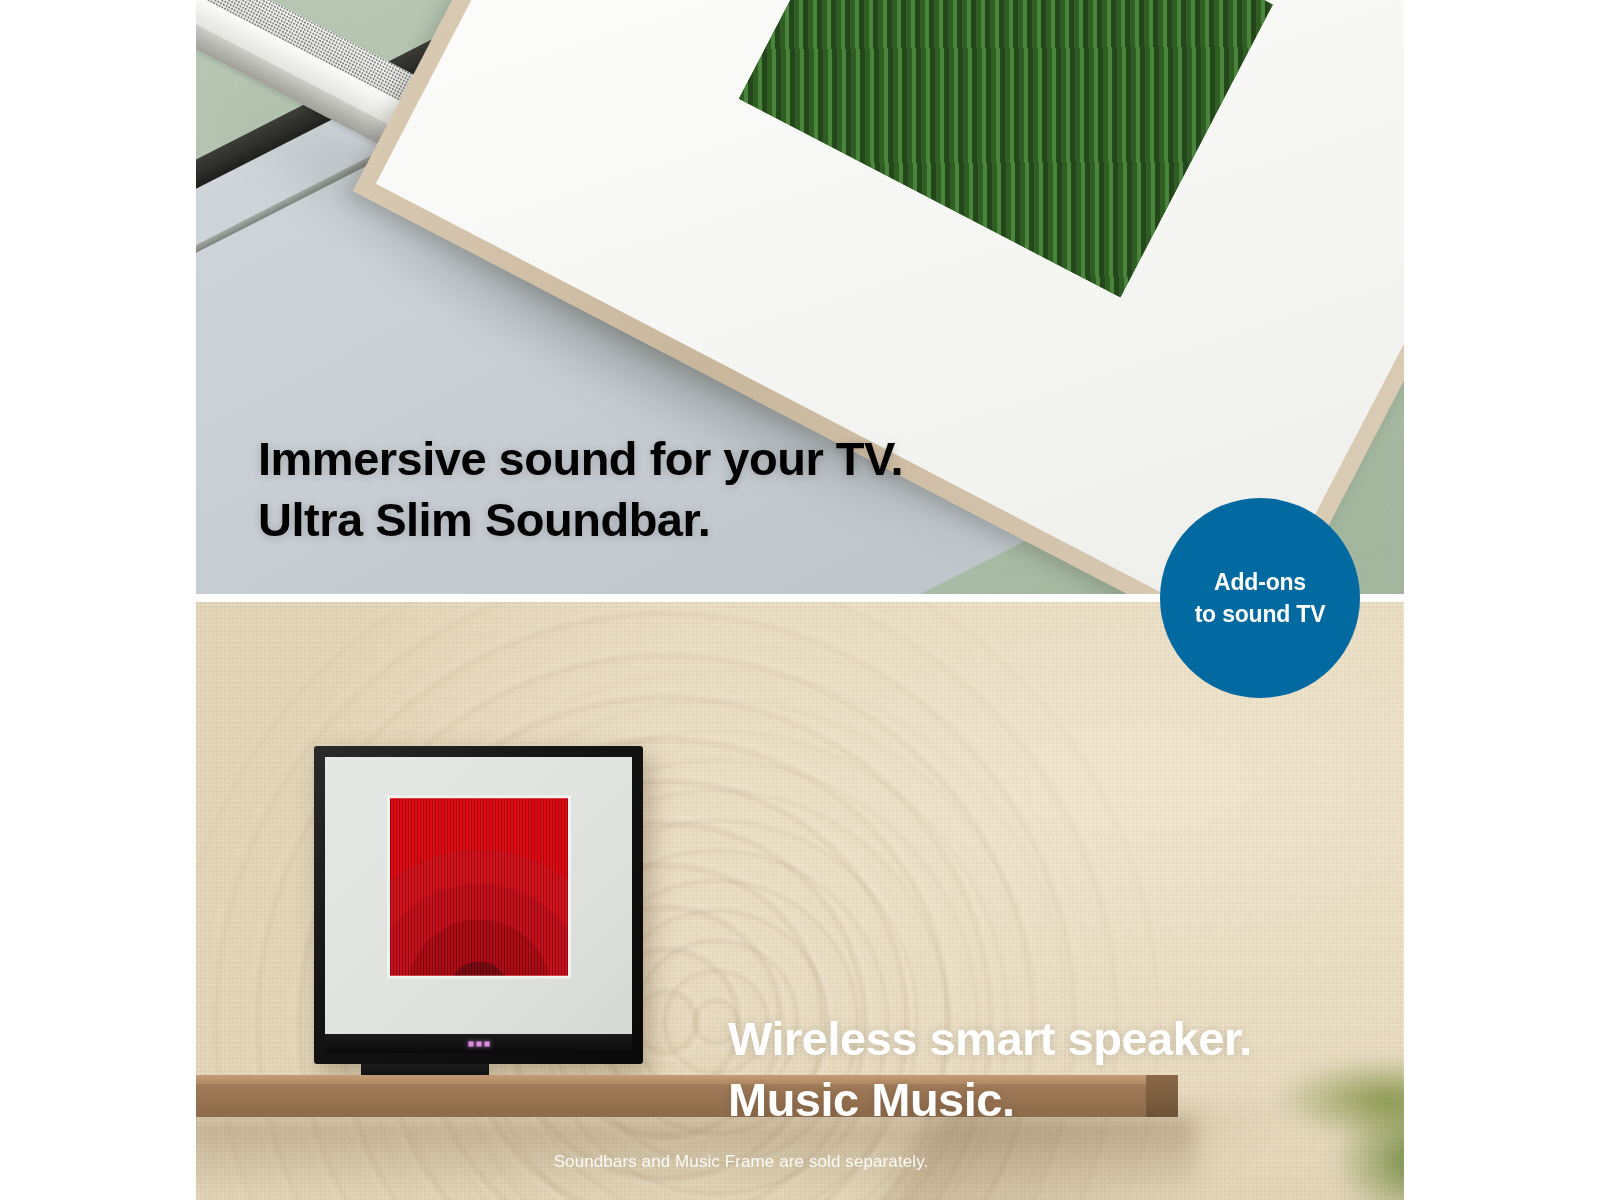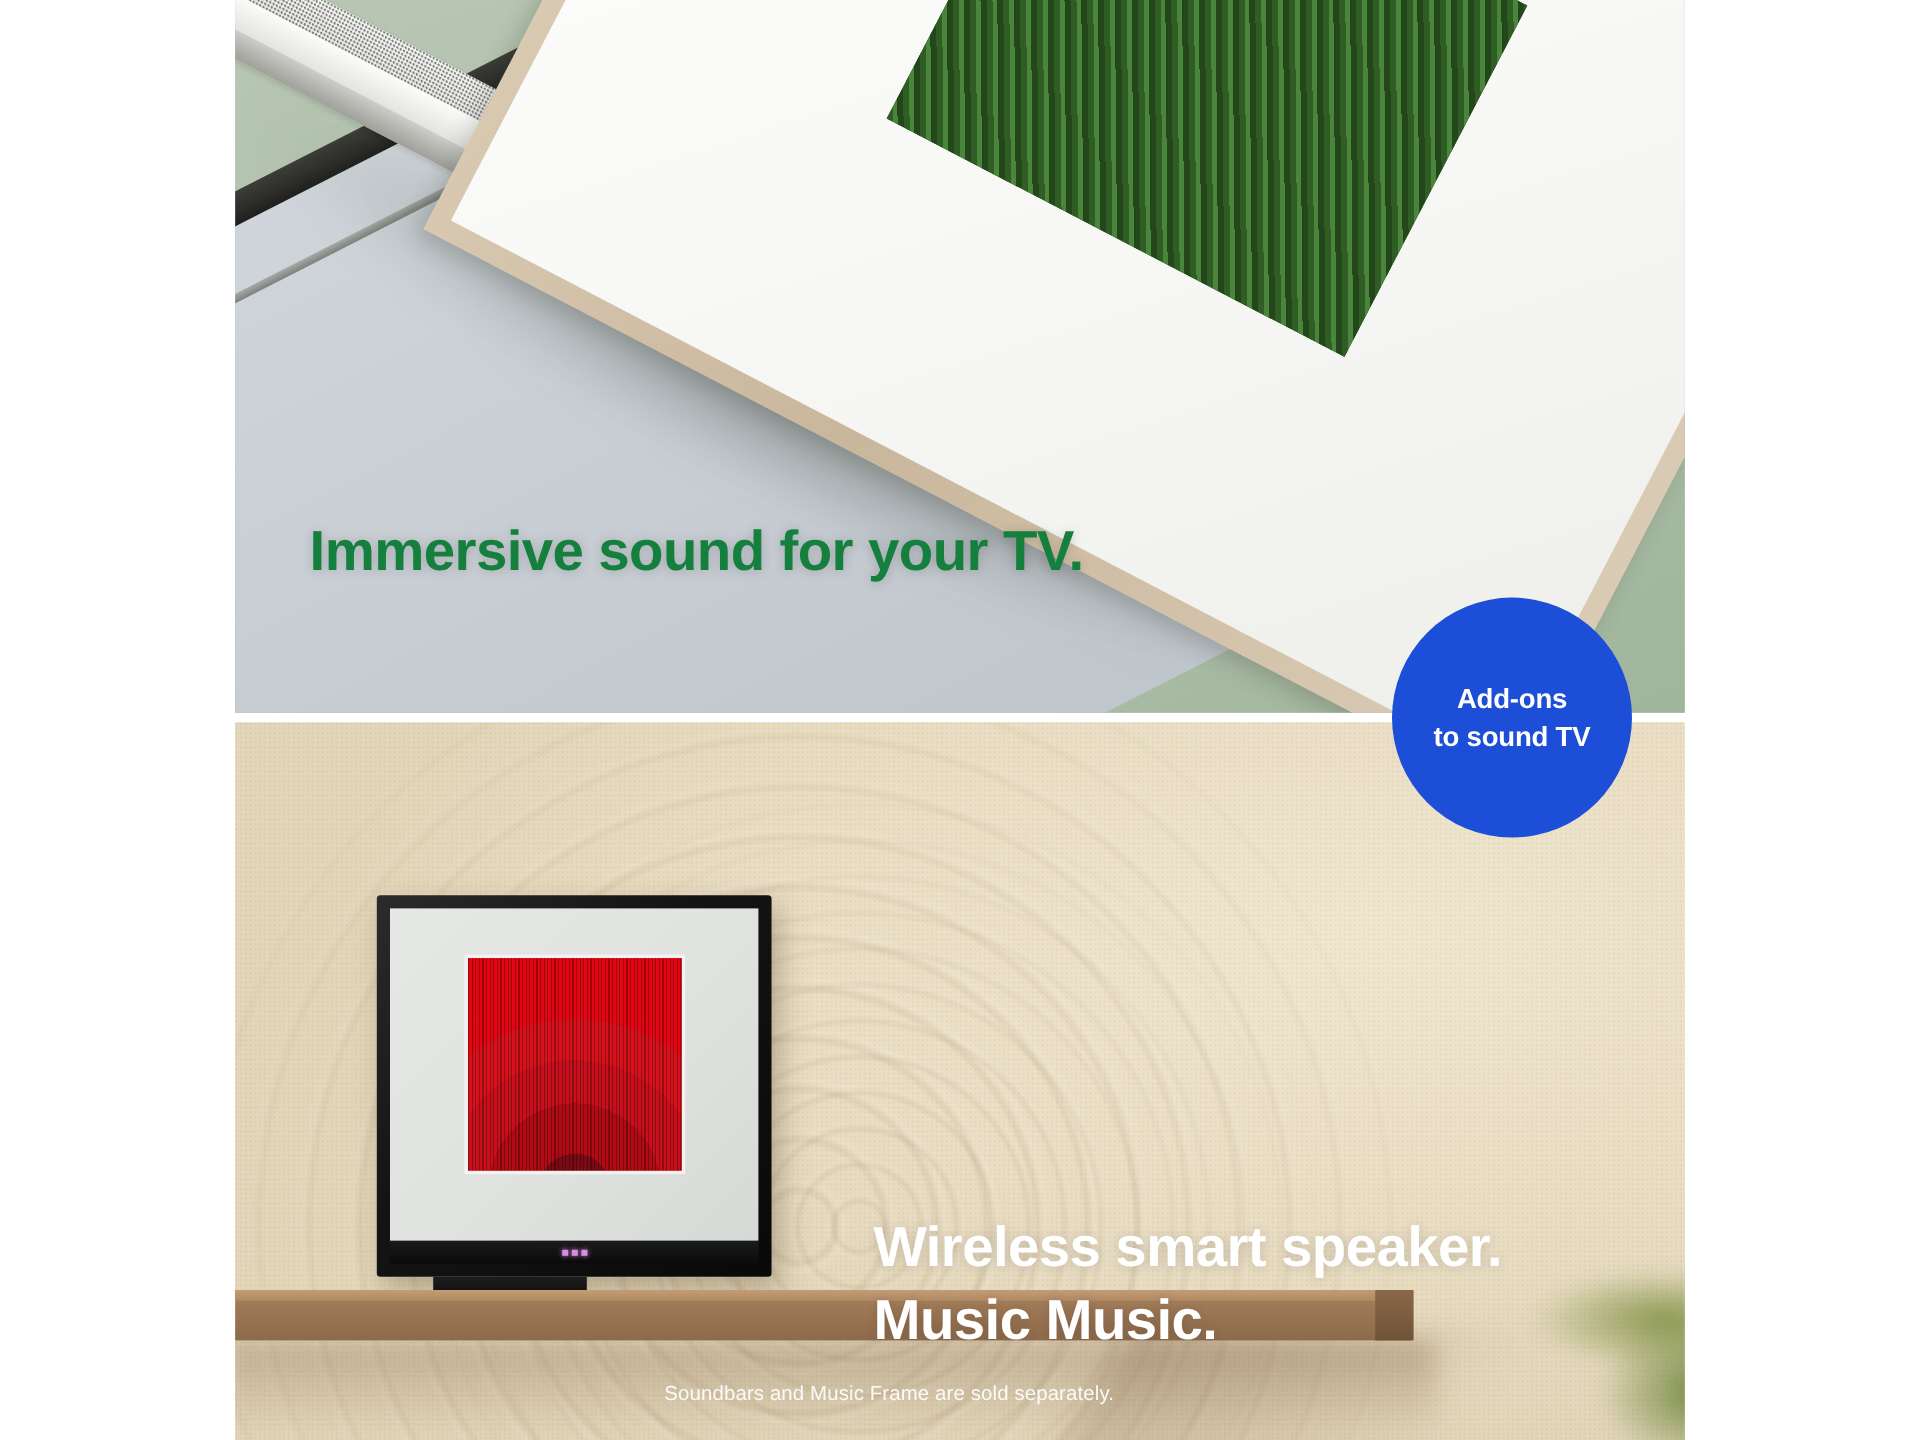--- a/index.html
+++ b/index.html
@@ -150,21 +150,21 @@
       repeating-linear-gradient(62deg, #2f5d24 0 5px, #49853a 5px 9px, #23471b 9px 14px),
       repeating-linear-gradient(118deg, rgba(20,45,15,.55) 0 4px, rgba(90,140,60,.30) 4px 9px),
       #2d5a22;
   }
 
   
   .headline-top{
     position:absolute;
     left:258px; top:428px;
     z-index:5;
-    color:#15803d;
+    color:#000000;
     font-size:47px;
     font-weight:700;
     line-height:61px;
     letter-spacing:-0.5px;
     text-shadow:0 1px 10px rgba(0,0,0,.18);
     white-space:nowrap;
   }
 
   
   .panel-bottom{
@@ -357,21 +357,21 @@
     font-weight:400;
     letter-spacing:.1px;
   }
 
   
   .badge{
     position:absolute;
     left:1160px; top:498px;
     width:200px; height:200px;
     border-radius:50%;
-    background:#1d4ed8;
+    background:#0369a1;
     z-index:20;
     display:flex;
     flex-direction:column;
     align-items:center;
     justify-content:center;
   }
   .badge-line{
     color:#ffffff;
     font-size:23px;
     font-weight:700;
@@ -403,20 +403,21 @@
 
     <div class="frame-wrap">
       <div class="frame-outer"></div>
       <div class="frame-mat"></div>
       <div class="frame-photo"></div>
     </div>
   </div>
 
   <h2 class="headline-top">
     <span>Immersive sound for your TV.</span><br>
+    <span>Ultra Slim Soundbar.</span>
   </h2>
 
   <div class="panel-bottom">
     <div class="wall-beige"></div>
     <div class="ripples"></div>
     <div class="ripples2"></div>
 
     <div class="shelf-cast"></div>
 
     <div class="mframe">

